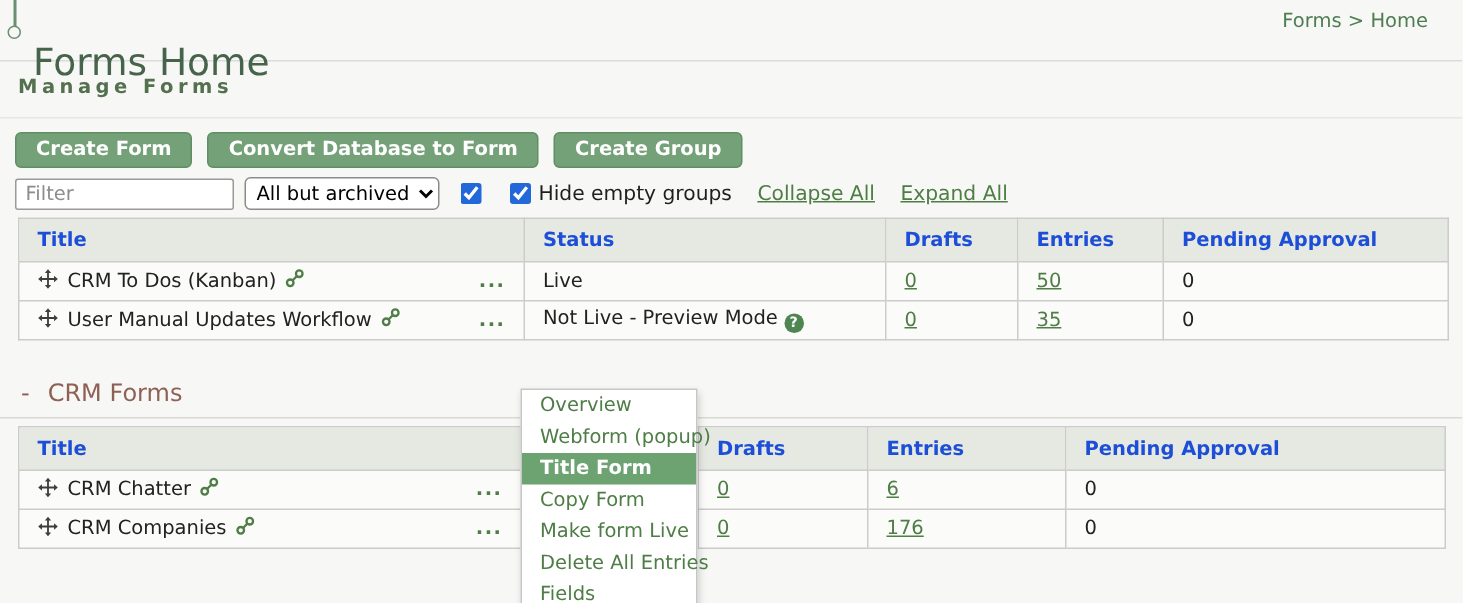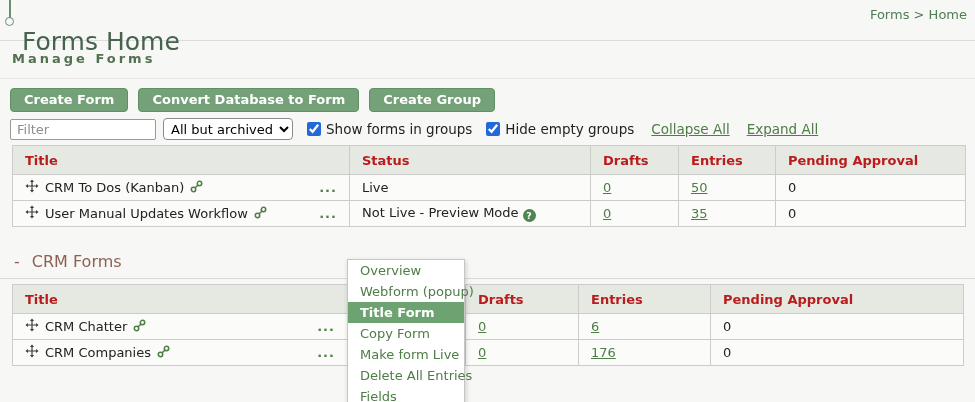--- a/index.html
+++ b/index.html
@@ -6,21 +6,21 @@
   html,body { background:#f7f7f5; }
   body { font-family:"DejaVu Sans", sans-serif; color:#222; }
   .page { position:relative; width:975px; height:402px; background:#f7f7f5; overflow:hidden; }
 
   
   .hdr { position:relative; height:41px; border-bottom:1px solid #dcdcdc; }
   .logo { position:absolute; left:8px; top:0; width:20px; height:32px; }
   .logo .stem { position:absolute; left:1px; top:0; width:2px; height:18px; background:#6b8f72; }
   .logo .ring { position:absolute; left:-3px; top:17px; width:9px; height:9px; border:1.5px solid #6b8f72; border-radius:50%; background:transparent; }
   .page-title { position:absolute; left:22px; top:27px; font-size:25px; color:#46634c; }
-  .breadcrumb { position:absolute; right:8px; top:7px; font-size:13px; color:#4f7d52; }
+  .breadcrumb { position:absolute; right:23px; top:7px; font-size:13px; color:#4f7d52; }
   .breadcrumb a { color:#4f7d52; text-decoration:none; }
 
   
   .sub-hdr { height:38px; border-bottom:1px solid #e6e6e3; padding:10px 0 0 12px; }
   .sub-hdr h2 { font-size:13px; font-weight:bold; letter-spacing:3px; color:#53704f; }
 
   
   .toolbar { margin:9px 0 0 10px; }
   .btn { display:inline-block; background:#74a177; color:#fff; border:1px solid #5f8f64; border-radius:4px;
          font-family:"DejaVu Sans", sans-serif; font-size:13px; font-weight:bold; padding:3px 13px 4px; margin-right:5px; cursor:pointer; }
@@ -35,21 +35,21 @@
   .cb-wrap input { width:14px; height:14px; accent-color:#2368d8; margin-right:5px; }
   .green-link { color:#4e7d46; text-decoration:underline; font-size:13.5px; margin-left:17px; }
 
   
   .group-hdr { margin-top:19px; padding:0 0 7px 14px; border-bottom:1px solid #dad9d5; font-size:16px; color:#8f6156; }
   .group-hdr .toggle { margin-right:12px; color:#8f6156; text-decoration:none; cursor:pointer; }
   .grp2 { margin-top:25px; }
 
   table { border-collapse:collapse; table-layout:fixed; margin:5px 0 0 12px; background:#fbfbf9; }
   th, td { border:1px solid #cccccc; font-size:13px; text-align:left; padding:0 12px; overflow:hidden; white-space:nowrap; }
-  th { background:#e5e9e2; color:#b91c1c; font-weight:bold; height:29px; }
+  th { background:#e5e9e2; color:#1d4ed8; font-weight:bold; height:29px; }
   td { height:26px; color:#222; }
   .title-cell { display:flex; align-items:center; gap:6px; }
   .title-cell .ellipsis { margin-left:auto; color:#4e7d46; font-weight:bold; letter-spacing:1px; cursor:pointer; line-height:10px; }
   .cell-link { color:#4e7d46; text-decoration:underline; }
   .help-badge { display:inline-flex; align-items:center; justify-content:center; width:13px; height:13px; margin-left:4px;
                 border-radius:50%; background:#4e8550; color:#fff; font-size:9.5px; font-weight:bold; vertical-align:-2px; }
   .icon-svg { flex:0 0 auto; display:inline-block; }
 
   
   .ctx-menu { position:absolute; left:347px; top:259px; width:118px; background:#fff; border:1px solid #c6c6c6;
@@ -85,21 +85,20 @@
     <button class="btn">Create Group</button>
   </div>
 
   <div class="filter-bar">
     <input class="filter-input" type="text" placeholder="Filter" style="">
     <select class="archive-select">
       <option>All but archived</option>
     </select>
     <label class="cb-wrap">
       <input type="checkbox" checked="" style="">
-      <span>Show forms in groups</span>
     </label>
     <label class="cb-wrap">
       <input type="checkbox" checked="" style="">
       <span>Hide empty groups</span>
     </label>
     <a href="#" class="green-link">Collapse All</a>
     <a href="#" class="green-link">Expand All</a>
   </div>
 
 

